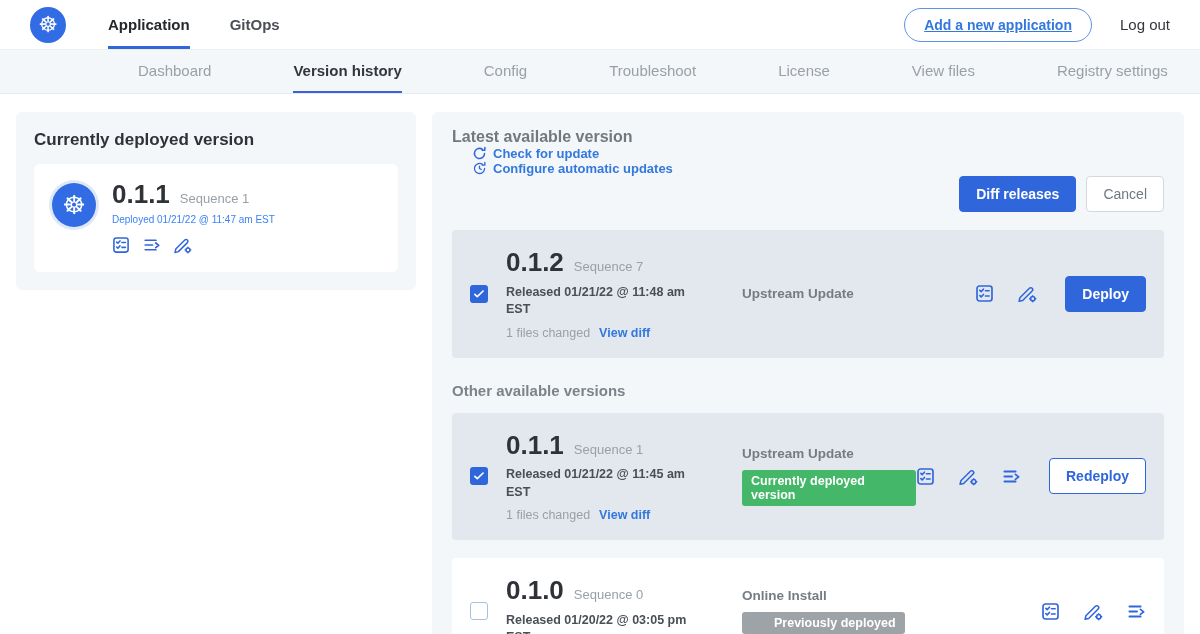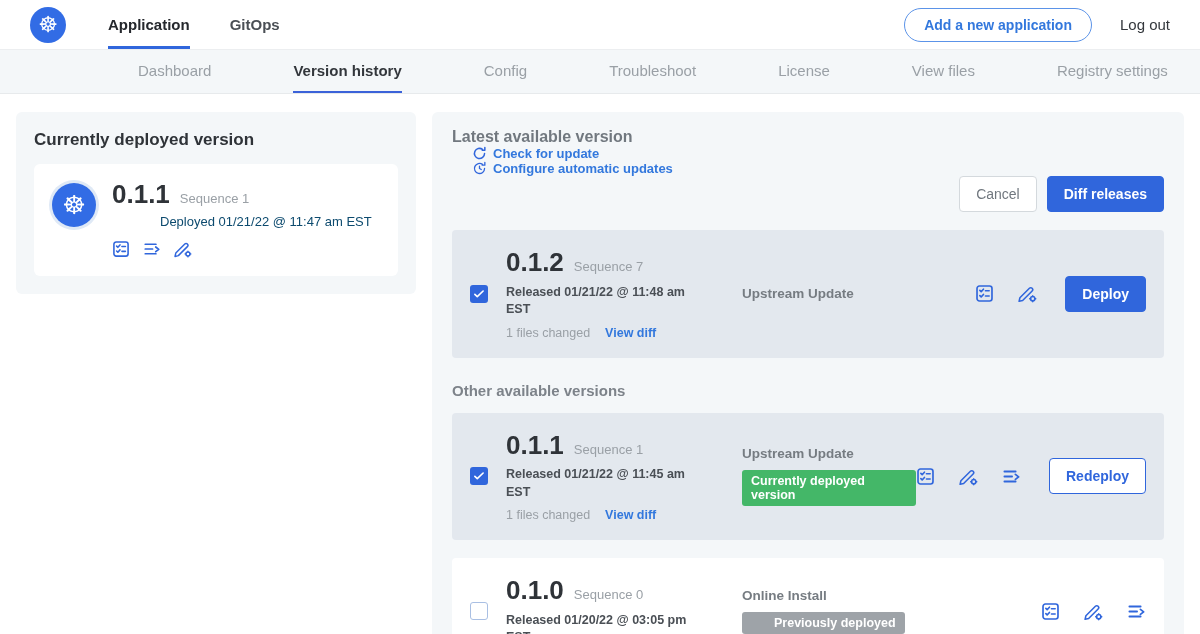--- a/index.html
+++ b/index.html
@@ -14,21 +14,21 @@
             border-bottom:1px solid #ECEEF0; padding-left:30px; }
   .k8s-logo { width:36px; height:36px; border-radius:50%; background:#326CE5; color:#fff;
               display:flex; align-items:center; justify-content:center; font-size:22px; flex:none; }
   .topnav-tabs { display:flex; height:100%; margin-left:42px; }
   .topnav-tab { height:100%; display:flex; align-items:center; margin-right:40px;
                 font-size:15px; font-weight:700; color:#4A4F55; cursor:pointer;
                 border-bottom:3px solid transparent; border-top:3px solid transparent; }
   .topnav-tab.active { color:#25282D; border-bottom-color:#3066DC; }
   .topnav-right { margin-left:auto; display:flex; align-items:center; gap:28px; padding-right:30px; }
   .add-app-btn { border:1.5px solid #5B93E8; color:#3378DD; background:#fff; border-radius:19px;
-                 font-size:14px; font-weight:700; padding:8px 19px; cursor:pointer; font-family:inherit; }
+                 font-size:14px; font-weight:700; padding:8px 19px; cursor:pointer; font-family:inherit;text-decoration:underline; }
   .logout { font-size:15px; color:#33373C; cursor:pointer; }
 
   
   .subnav { height:44px; background:#F4F7F9; border-bottom:1px solid #E7EAEC;
             display:flex; padding-left:138px; gap:82px; }
   .subnav-item { height:100%; display:flex; align-items:center; font-size:15px; color:#9AA0A6;
                  cursor:pointer; border-bottom:2px solid transparent; }
   .subnav-item.active { color:#33373C; font-weight:700; border-bottom-color:#3B62D9; }
 
   
@@ -38,21 +38,21 @@
   
   .deployed-panel { width:400px; padding:18px; }
   .deployed-title { font-size:17px; font-weight:700; color:#2F3338; margin-bottom:14px; }
   .deployed-card { background:#fff; border-radius:6px; padding:16px 18px 18px; display:flex; gap:16px; }
   .k8s-logo-lg { width:44px; height:44px; border-radius:50%; background:#326CE5; color:#fff;
                  display:flex; align-items:center; justify-content:center; font-size:26px;
                  box-shadow:0 0 0 3px #DFE9F6; flex:none; align-self:flex-start; margin-top:3px; }
   .ver-line { display:flex; align-items:baseline; gap:10px; }
   .ver-number { font-size:26px; font-weight:700; color:#2F3338; line-height:1.1; }
   .ver-seq { font-size:13px; color:#9AA0A6; }
-  .deployed-at { font-size:13px; color:#0c4a6e; margin-top:5px;margin-left:48px; }
+  .deployed-at { font-size:10px; color:#3b82f6; margin-top:5px; }
   .icon-row { display:flex; gap:13px; margin-top:11px; }
 
   .icon { width:18px; height:18px; display:inline-flex; color:#3066DC; }
   .icon svg { width:100%; height:100%; }
   .icon.clickable { cursor:pointer; }
 
   
   .avail-panel { flex:1; padding:16px 20px 20px; }
   .avail-header { display:flex; align-items:flex-start; margin-bottom:18px;flex-direction:column; }
   .avail-title { font-size:16px; font-weight:700; color:#71787F; }
@@ -67,21 +67,21 @@
   .btn-outline { background:#fff; border:1px solid #3066DC; color:#3066DC; }
 
   .version-row { display:flex; align-items:center; padding:18px; border-radius:4px; }
   .version-row.selected { background:#E3E8EE; }
   .version-row.plain { background:#fff; }
   .checkbox { width:18px; height:18px; border-radius:3px; flex:none; cursor:pointer; margin-right:18px; }
   .checkbox.checked { background:#3066DC; display:flex; align-items:center; justify-content:center; }
   .checkbox.unchecked { background:#fff; border:1.5px solid #A9BFE3; }
   .row-version-col { width:232px; }
   .released { font-size:12.5px; font-weight:700; color:#4A4F55; margin-top:7px; width:205px; line-height:1.4; }
-  .files-line { display:flex; gap:15px; margin-top:7px; font-size:12.5px; }
+  .files-line { display:flex; gap:9px; margin-top:7px; font-size:12.5px; }
   .files-changed { color:#9AA0A6; }
   .view-diff { color:#3378DD; font-weight:700; cursor:pointer; }
   .row-source-col { flex:1; padding-left:4px; }
   .source-label { font-size:13.5px; font-weight:700; color:#767C82; }
   .badge { display:inline-block; margin-top:9px; font-size:12.5px; font-weight:700; color:#fff;
            padding:4px 9px; border-radius:3px; }
   .badge.green { background:#44B768; }
   .badge.gray  { background:#9EA3A8;padding-left:32px; }
   .row-actions { display:flex; align-items:center; gap:24px; }
   .row-actions .icon { width:19px; height:19px; }
@@ -171,22 +171,22 @@
         <span class="icon">
           <svg viewBox="0 0 16 16" fill="none" stroke="currentColor" stroke-width="1.4" stroke-linecap="round" stroke-linejoin="round">
               <path d="M13.4 8A5.4 5.4 0 1 1 11.2 3.6"></path>
               <path d="M13.7 1.6v2.8h-2.8"></path>
               <path d="M8 5.6V8l1.9 1.1"></path>
             </svg>
         </span>
         <span>Configure automatic updates</span>
       </span>
       <div class="hdr-actions">
+        <button class="btn btn-primary">Diff releases</button>
         <button class="btn btn-cancel">Cancel</button>
-        <button class="btn btn-primary">Diff releases</button>
       </div>
     </div>
 
     <div class="version-row selected">
       <span class="checkbox checked">
         <svg viewBox="0 0 16 16" fill="none" stroke="#fff" stroke-width="2.2" stroke-linecap="round" stroke-linejoin="round" style="width:12px;height:12px">
             <path d="M2.5 8.5l3.2 3L13.5 4"></path>
           </svg>
       </span>
       <div class="row-version-col">

